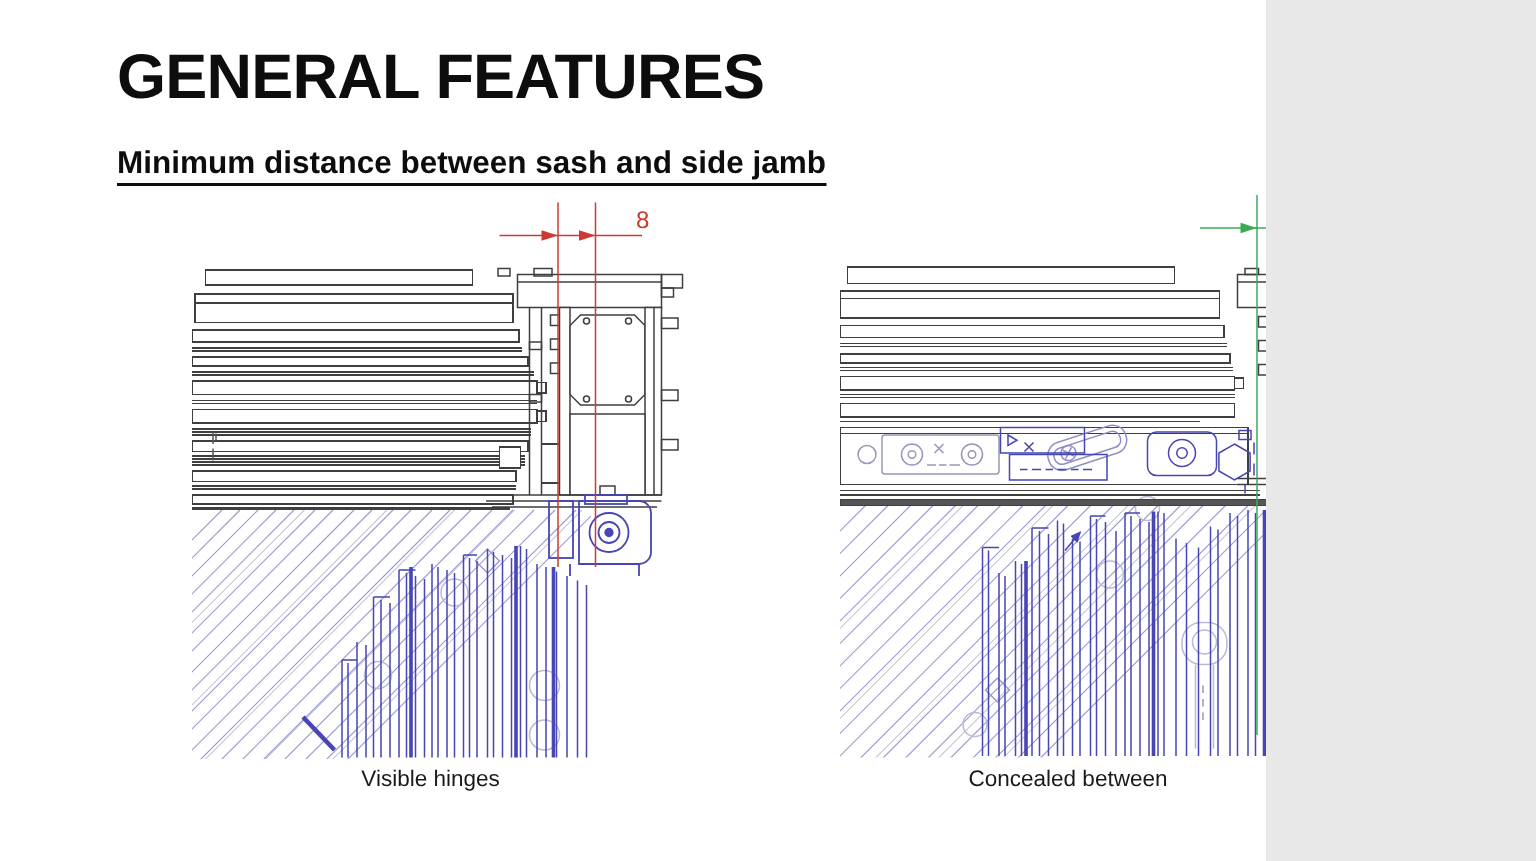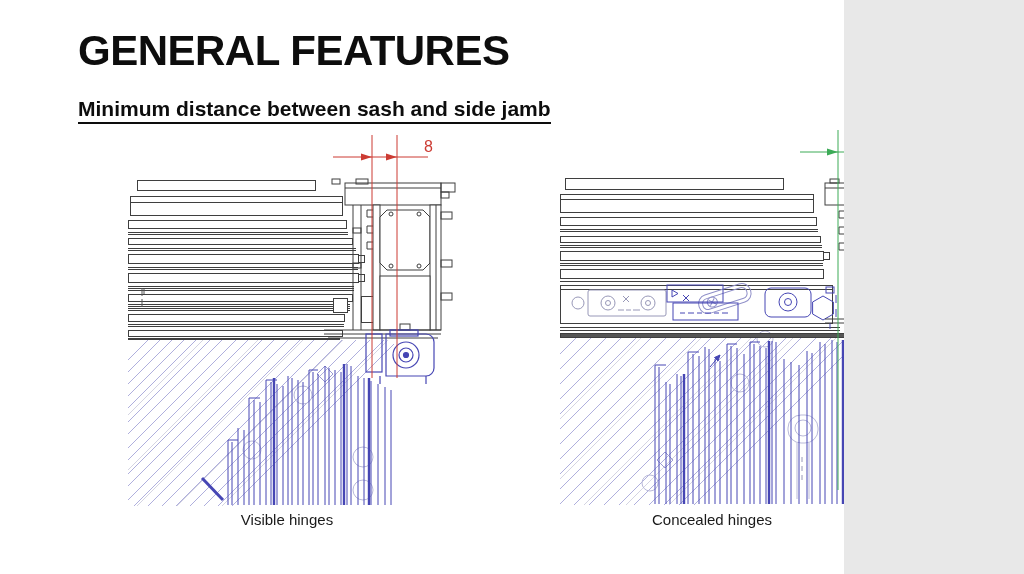--- a/index.html
+++ b/index.html
@@ -238,15 +238,15 @@
         <g fill="#3cab57">
           <polygon points="278,25 267,21.5 267,28.5"></polygon>
           <polygon points="295,25 284,21.5 284,28.5"></polygon>
           <text x="332" y="20" font-size="15">9</text>
         </g>
       </g>
     </svg>
   </div>
 
   <div class="caption cap-left">Visible hinges</div>
-  <div class="caption cap-right">Concealed hinges</div>
+  <div class="caption cap-right">Concealed between</div>
 
 </div>
 
 </body></html>

